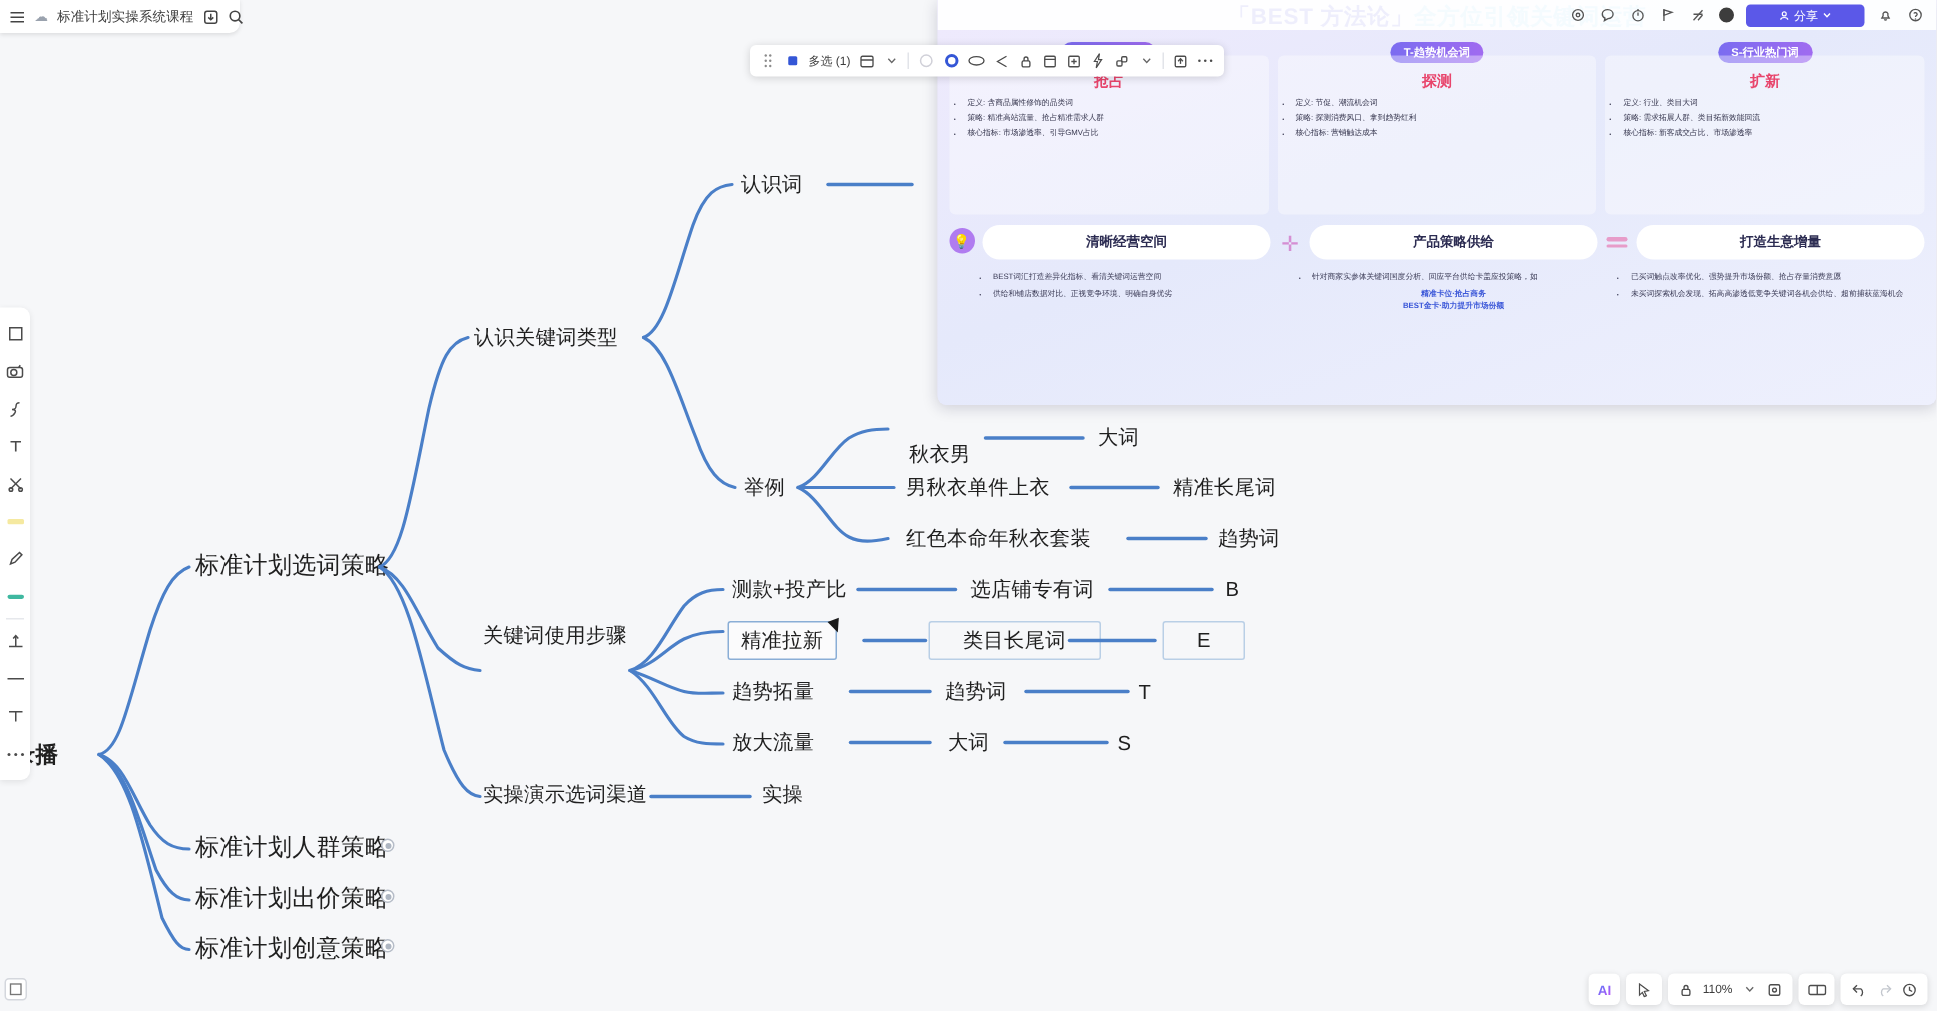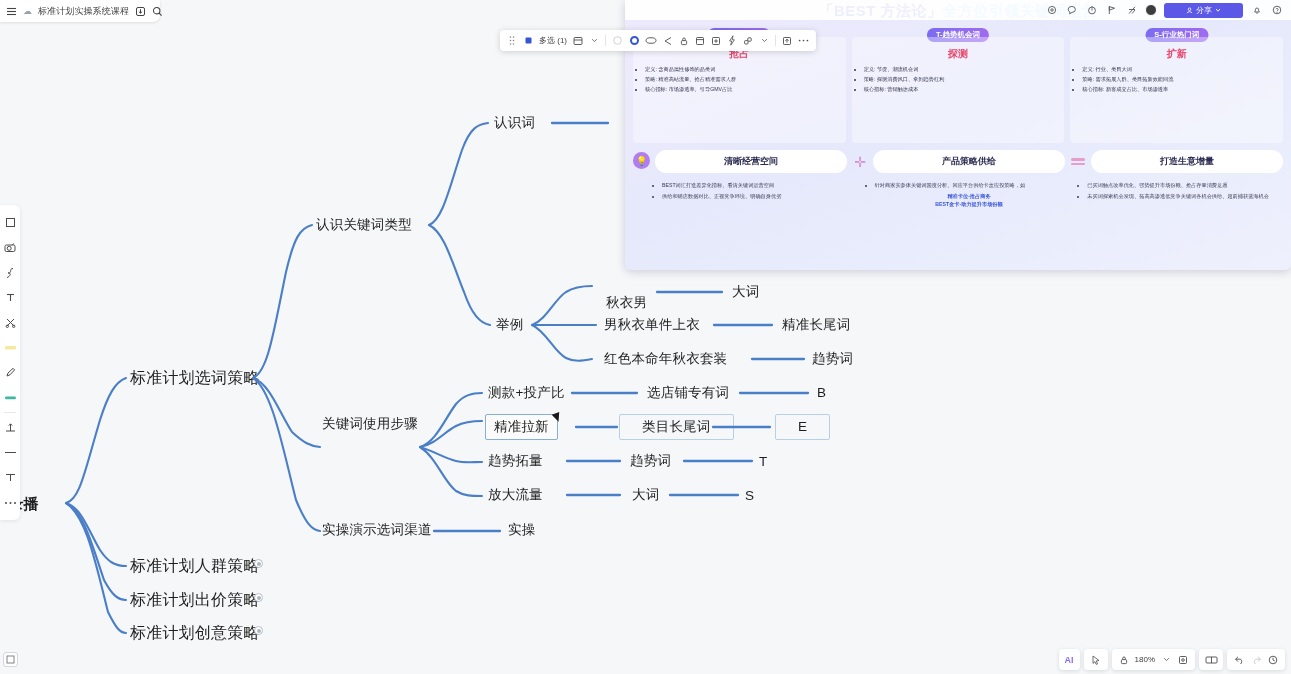--- a/index.html
+++ b/index.html
@@ -744,21 +744,21 @@
     </div>
     <div class="bb-group">
       <div class="bb-ic">
         <svg width="10" height="10" viewBox="0 0 10 10">
             <g stroke="#4c4c4c" stroke-width=".9" fill="none">
               <rect x="2.4" y="4.6" width="5.2" height="4" rx="1"></rect>
               <path d="M3.7 4.6 V3.3 A1.3 1.3 0 0 1 6.3 3.3 V4.6"></path>
             </g>
           </svg>
       </div>
-      <div class="zoom-val">180%</div>
+      <div class="zoom-val">110%</div>
       <div class="bb-ic">
         <svg width="7" height="7" viewBox="0 0 7 7">
             <polyline points="1.2,2.2 3.5,4.6 5.8,2.2" stroke="#666" stroke-width=".9" fill="none"></polyline>
           </svg>
       </div>
       <div class="bb-ic">
         <svg width="10" height="10" viewBox="0 0 10 10">
             <g stroke="#4c4c4c" stroke-width=".9" fill="none">
               <rect x="1.5" y="1.5" width="7" height="7" rx="1"></rect>
               <circle cx="5" cy="5" r="1.3"></circle>

